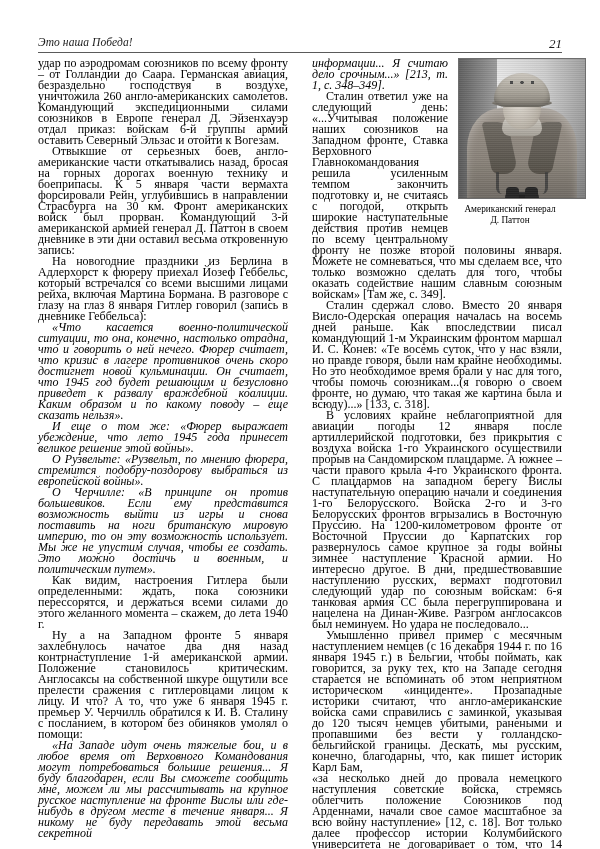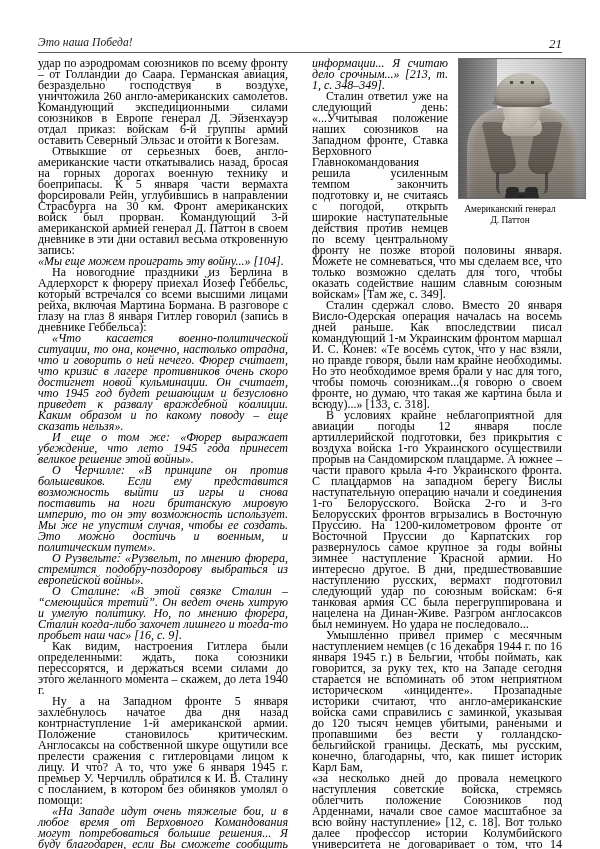--- a/index.html
+++ b/index.html
@@ -250,27 +250,25 @@
     <div class="runhead-title">Это наша Победа!</div>
     <div class="runhead-pageno">21</div>
     <div class="runhead-rule"></div>
   </div>
 
   <div class="columns">
 
     <div class="col col-left">
       <p class="cont">удар по аэродромам союзников по всему фронту – от Голландии до Саара. Германская авиация, безраздельно господствуя в воздухе, уничтожила 260 англо-американских самолетов. Командующий экспедиционными силами союзников в Европе генерал Д. Эйзенхауэр отдал приказ: войскам 6-й группы армий оставить Северный Эльзас и отойти к Вогезам.</p>
       <p>Отвыкшие от серьезных боев, англо-американские части откатывались назад, бросая на горных дорогах военную технику и боеприпасы. К 5 января части вермахта форсировали Рейн, углубившись в направлении Страсбурга на 30 км. Фронт американских войск был прорван. Командующий 3-й американской армией генерал Д. Паттон в своем дневнике в эти дни оставил весьма откровенную запись:</p>
-      <p class="italic noindent">«Мы еще можем проиграть эту войну...» [104].</p>
       <p>На новогодние праздники из Берлина в Адлерхорст к фюреру приехал Йозеф Геббельс, который встречался со всеми высшими лицами рейха, включая Мартина Бормана. В разговоре с глазу на глаз 8 января Гитлер говорил (запись в дневнике Геббельса):</p>
       <p class="italic">«Что касается военно-политической ситуации, то она, конечно, настолько отрадна, что и говорить о ней нечего. Фюрер считает, что кризис в лагере противников очень скоро достигнет новой кульминации. Он считает, что 1945 год будет решающим и безусловно приведет к развалу враждебной коалиции. Каким образом и по какому поводу – еще сказать нельзя».</p>
       <p class="italic">И еще о том же: «Фюрер выражает убеждение, что лето 1945 года принесет великое решение этой войны».</p>
+      <p class="italic">О Рузвельте: «Рузвельт, по мнению фюрера, стремится подобру-поздорову выбраться из европейской войны».</p>
       <p class="italic">О Черчилле: «В принципе он против большевиков. Если ему представится возможность выйти из игры и снова поставить на ноги британскую мировую империю, то он эту возможность использует. Мы же не упустим случая, чтобы ее создать. Это можно достичь и военным, и политическим путем».</p>
-      <p class="italic">О Рузвельте: «Рузвельт, по мнению фюрера, стремится подобру-поздорову выбраться из европейской войны».</p>
-      <p class="italic">О Сталине: «В этой связке Сталин – “смеющийся третий”. Он ведет очень хитрую и умелую политику. Но, по мнению фюрера, Сталин когда-либо захочет лишнего и тогда-то пробьет наш час» [16, с. 9].</p>
       <p>Как видим, настроения Гитлера были определенными: ждать, пока союзники перессорятся, и держаться всеми силами до этого желанного момента – скажем, до лета 1940 г.</p>
       <p>Ну а на Западном фронте 5 января захлебнулось начатое два дня назад контрнаступление 1-й американской армии. Положение становилось критическим. Англосаксы на собственной шкуре ощутили все прелести сражения с гитлеровцами лицом к лицу. И что? А то, что уже 6 января 1945 г. премьер У. Черчилль обратился к И. В. Сталину с посланием, в котором без обиняков умолял о помощи:</p>
       <p class="italic">«На Западе идут очень тяжелые бои, и в любое время от Верховного Командования могут потребоваться большие решения... Я буду благодарен, если Вы сможете сообщить мне, можем ли мы рассчитывать на крупное русское наступление на фронте Вислы или где-нибудь в другом месте в течение января... Я никому не буду передавать этой весьма секретной</p>
     </div>
 
     <div class="col col-right">
 
       <figure class="photo-float">
         <div class="photo-frame">
           <div class="ph-sky"></div>

